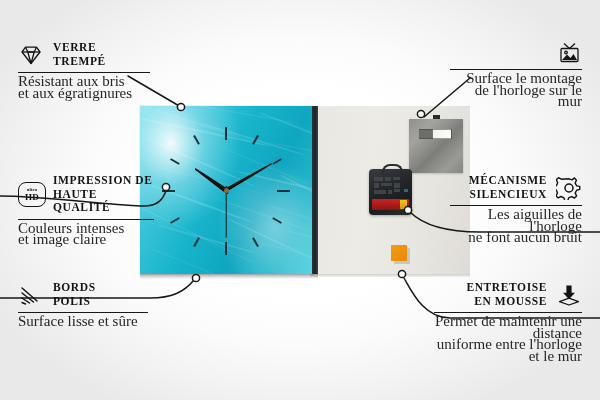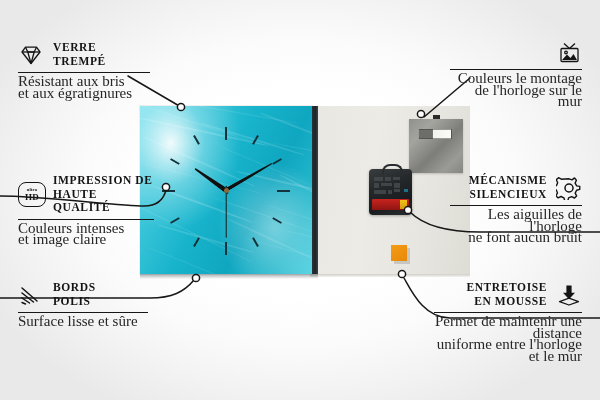--- a/index.html
+++ b/index.html
@@ -289,21 +289,21 @@
             <g fill="none" stroke="#141414" stroke-width="1.3" stroke-linejoin="round">
           <rect x="5" y="7.5" width="17" height="13" rx="1"></rect>
           <path d="M13.5 7.5 L8 2.5 M13.5 7.5 L19 2.5"></path>
           <circle cx="10" cy="11.5" r="1.3"></circle>
           <path d="M6 19 L11 13.5 L14.5 17 L17.5 13 L21 19 Z" fill="#141414" stroke="none"></path>
         </g>
           </svg>
       </span>
     </div>
     <div class="rule"></div>
-    <div class="desc">Couleurs le montage
+    <div class="desc">Surface le montage
 de l'horloge sur le mur</div>
   </div>
 
   <div class="callout right" style="left:450px;top:174px;width:132px;">
     <div class="head">
       <span class="title">MÉCANISME
 SILENCIEUX</span>
       <span class="ico">
         <svg viewBox="0 0 26 24">
             <g fill="none" stroke="#141414" stroke-width="1.5" stroke-linejoin="round">

